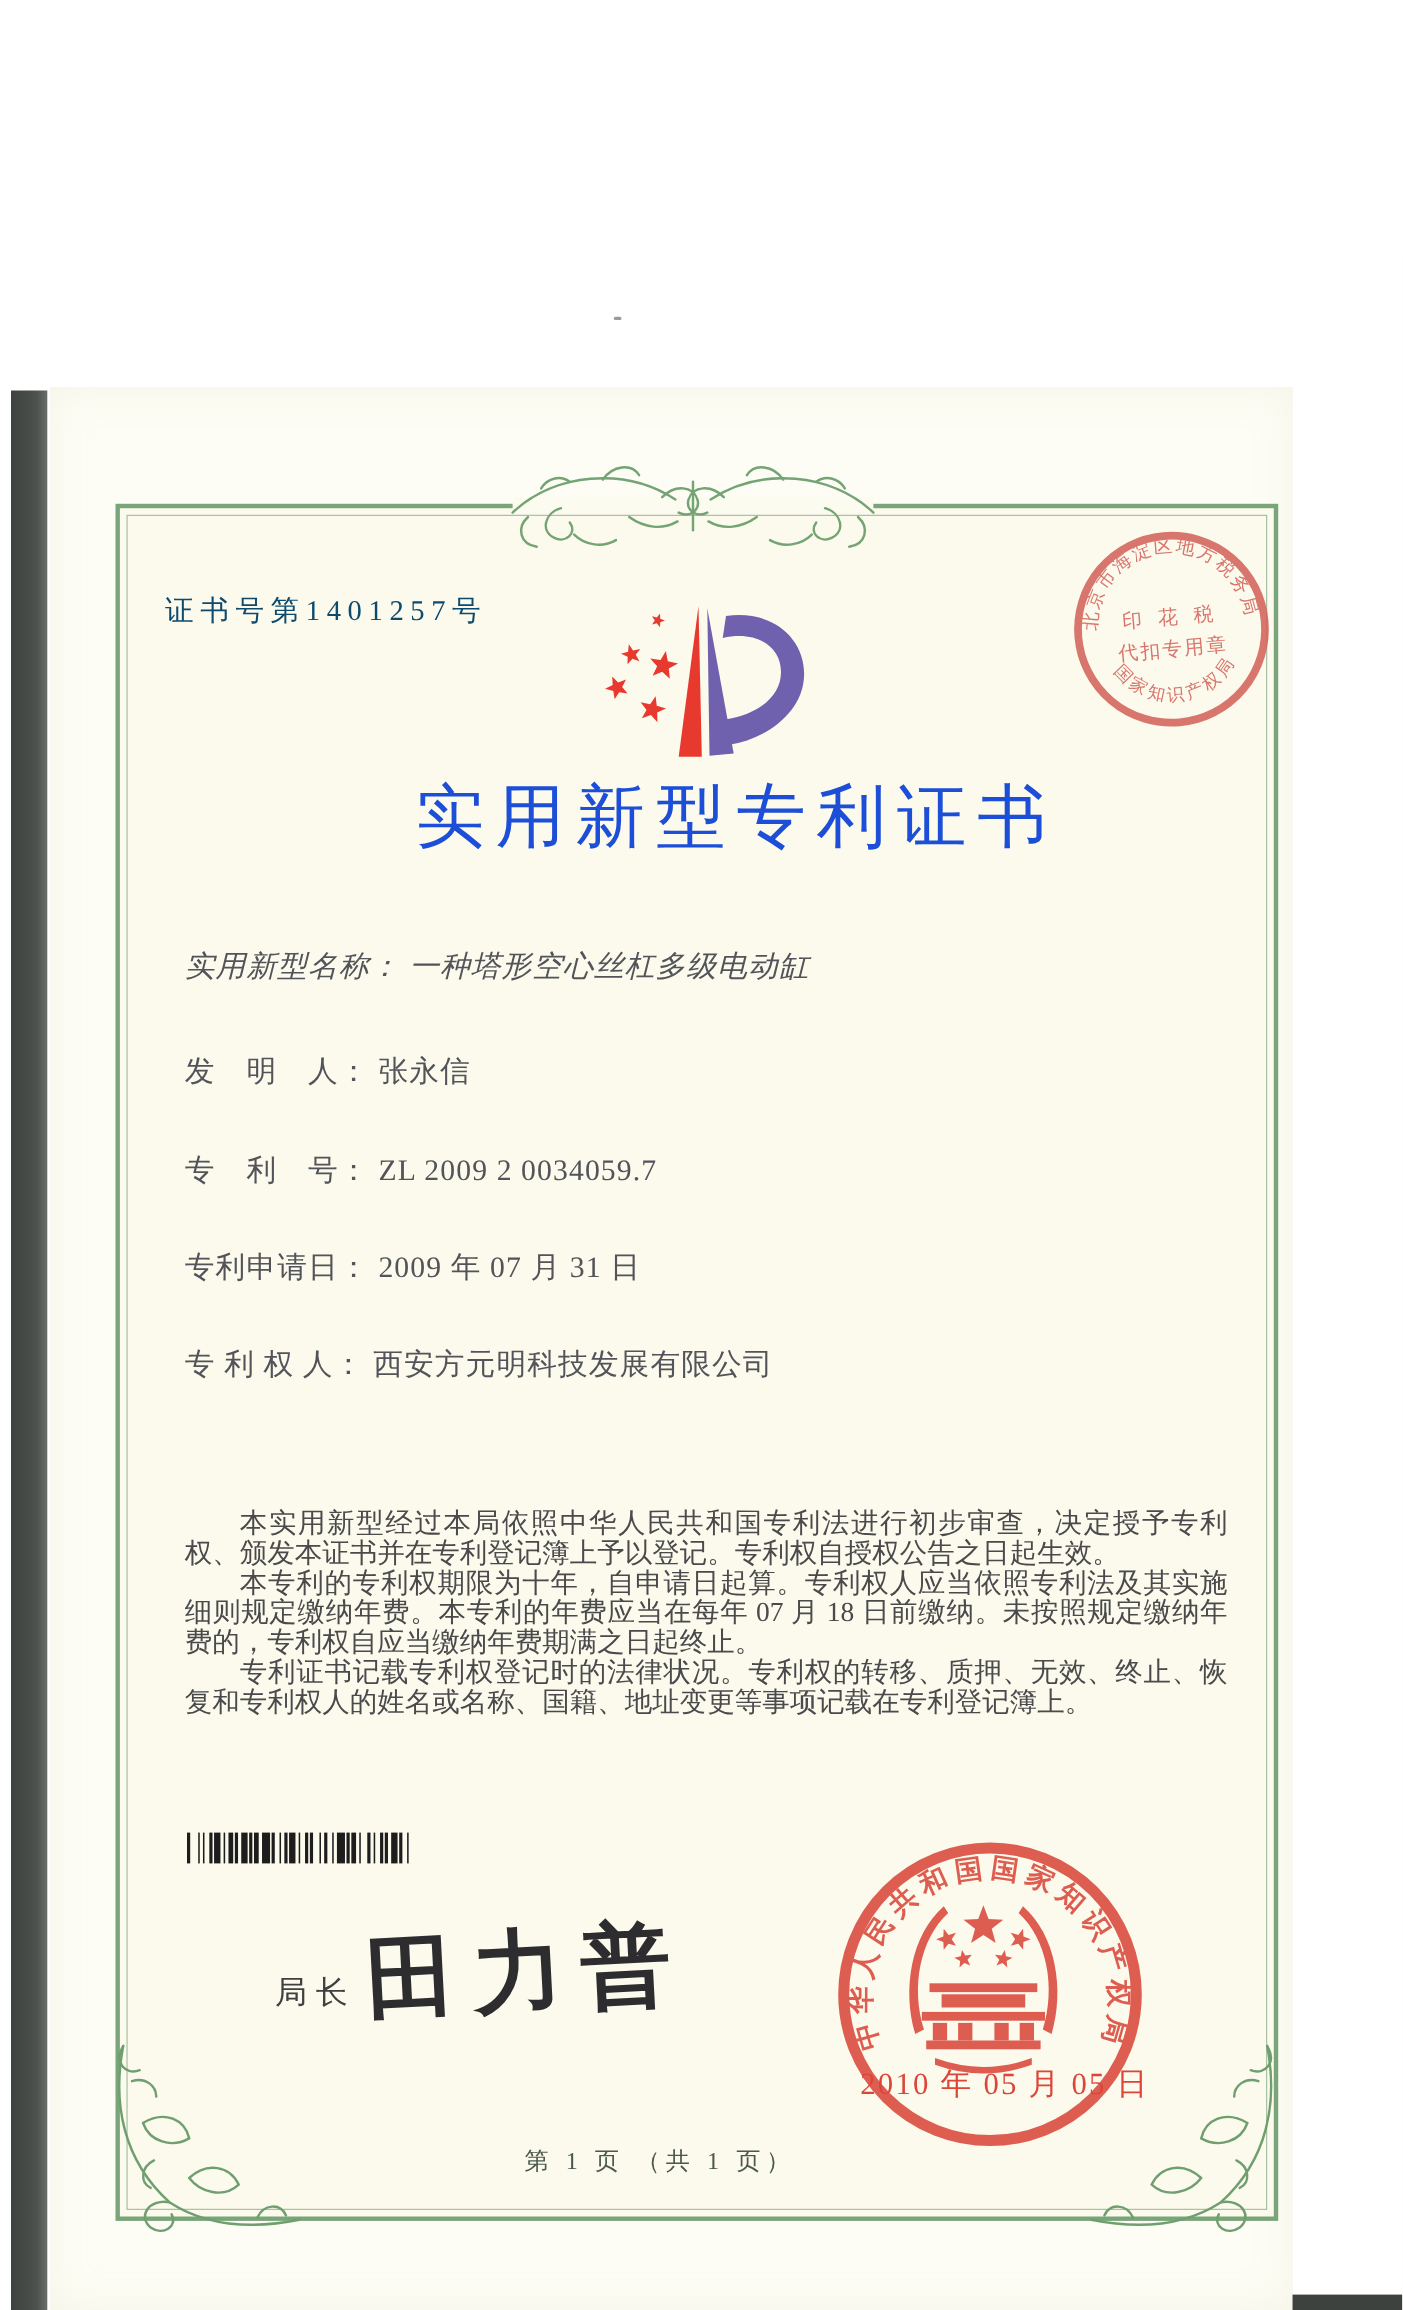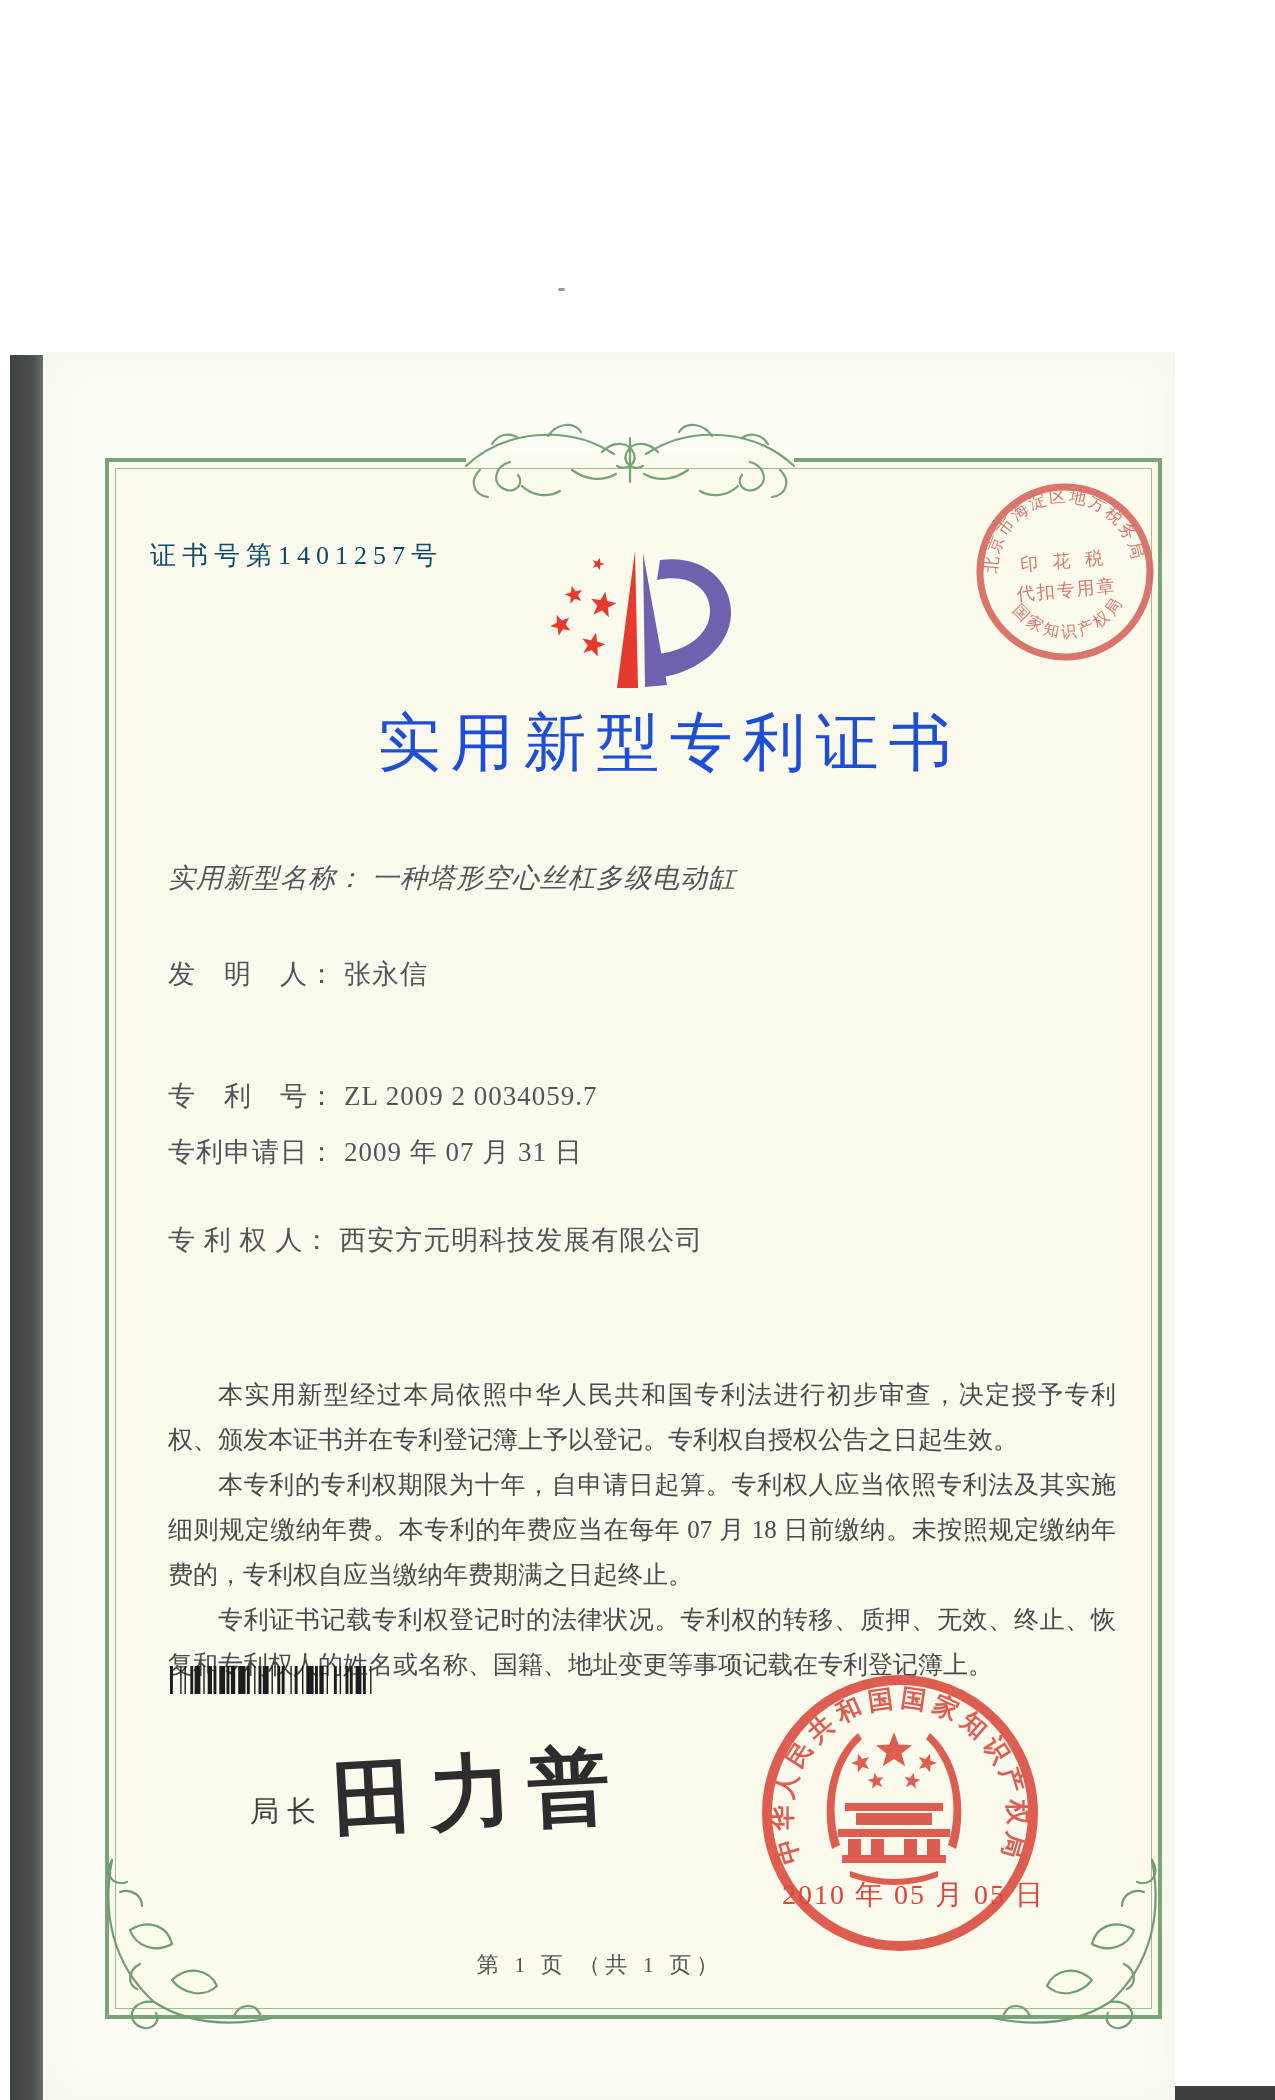--- a/index.html
+++ b/index.html
@@ -23,21 +23,21 @@
                border:1px solid rgba(130,165,130,.75);}
 
   
   .cert-no{left:150px;top:538px;font-size:26px;letter-spacing:6px;color:#0c4a6e;}
   .title{left:105px;top:700px;width:1049px;text-align:center;font-size:63px;
          letter-spacing:10px;color:#1d4ed8;font-weight:500;margin-left:40px;}
   .field-row{left:168px;width:950px;font-size:27px;color:#53545a;letter-spacing:1px;
              white-space:nowrap;}
   .flabel{display:inline-block;}
   .fvalue{margin-left:8px;}
-  .body-text{left:168px;top:1372px;width:948px;font-size:25px;line-height:45px;
+  .body-text{left:168px;top:1372px;width:948px;font-size:25px;line-height:27px;
              color:#4a4a4c;text-align:justify;}
   .body-text p{margin:0;text-indent:50px;}
 
   .director{left:250px;top:1792px;font-size:29px;letter-spacing:8px;color:#404040;}
   .signature{left:332px;top:1738px;font-size:82px;letter-spacing:16px;color:#2d2d2f;
              font-weight:bold;transform:rotate(-3deg);font-family:"Liberation Serif",serif;}
   .issue-date{left:782px;top:1876px;font-size:28px;letter-spacing:2px;color:#dc4538;z-index:6;}
   .footer{left:105px;top:1950px;width:990px;text-align:center;font-size:22px;
           letter-spacing:5px;color:#4b584d;}
 
@@ -149,21 +149,21 @@
       <text x="107" y="131" text-anchor="middle" font-size="18" letter-spacing="2">代扣专用章</text>
     </g>
   </svg>
 
   <div class="abs field-row" style="top:860px;font-style:italic;">
     <span class="flabel">实用新型名称：</span><span class="fvalue">一种塔形空心丝杠多级电动缸</span>
   </div>
   <div class="abs field-row" style="top:956px;">
     <span class="flabel">发　明　人：</span><span class="fvalue">张永信</span>
   </div>
-  <div class="abs field-row" style="top:1046px;margin-top:32px;">
+  <div class="abs field-row" style="top:1046px;">
     <span class="flabel">专　利　号：</span><span class="fvalue">ZL 2009 2 0034059.7</span>
   </div>
   <div class="abs field-row" style="top:1134px;">
     <span class="flabel">专利申请日：</span><span class="fvalue">2009 年 07 月 31 日</span>
   </div>
   <div class="abs field-row" style="top:1222px;">
     <span class="flabel">专 利 权 人：</span><span class="fvalue">西安方元明科技发展有限公司</span>
   </div>
 
   <div class="abs body-text">

